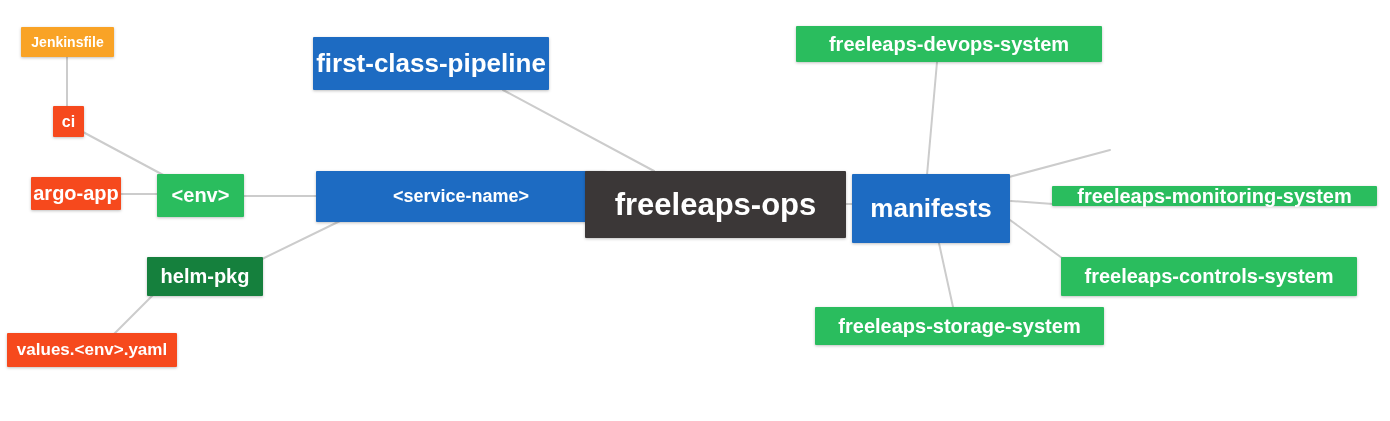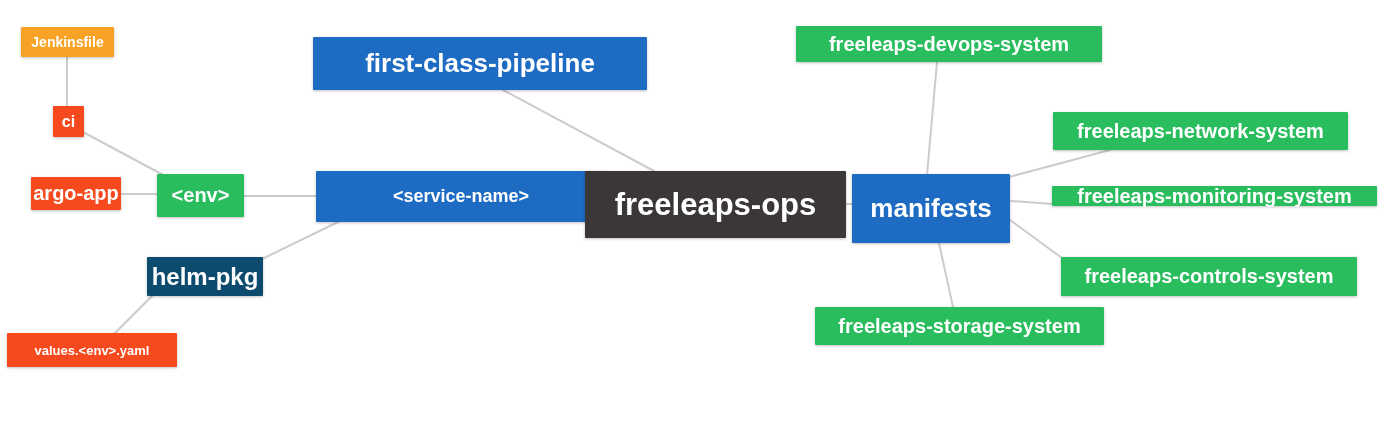--- a/index.html
+++ b/index.html
@@ -62,25 +62,24 @@
     <line class="edge" x1="1009" y1="177" x2="1110" y2="150"></line>
     <line class="edge" x1="1011" y1="201" x2="1053" y2="204"></line>
     <line class="edge" x1="1010" y1="220" x2="1062" y2="258"></line>
     <line class="edge" x1="935" y1="225" x2="953" y2="307"></line>
   </svg>
 
   <div class="node" style="left: 21px; top: 27px; width: 93px; height: 30px; font-size: 14px; background-color: rgb(249, 163, 38);">Jenkinsfile</div>
   <div class="node" style="left: 53px; top: 106px; width: 31px; height: 31px; font-size: 16px; background-color: rgb(246, 73, 29);">ci</div>
   <div class="node" style="left: 31px; top: 177px; width: 90px; height: 33px; font-size: 20px; background-color: rgb(246, 73, 29);">argo-app</div>
   <div class="node" style="left: 157px; top: 174px; width: 87px; height: 43px; font-size: 20px; background-color: rgb(42, 189, 94);">&lt;env&gt;</div>
-  <div class="node" style="left: 147px; top: 257px; width: 116px; height: 39px; font-size: 24px; background-color: #0c4a6e;">helm-pkg</div>
-  <div class="node" style="left: 7px; top: 333px; width: 170px; height: 34px; font-size: 13px; background-color: rgb(246, 73, 29);">values.&lt;env&gt;.yaml</div>
-  <div class="node" style="left: 313px; top: 37px; width: 334px; height: 53px; font-size: 26px; background-color: rgb(29, 107, 194);">first-class-pipeline</div>
+  <div class="node" style="left: 147px; top: 257px; width: 116px; height: 39px; font-size: 20px; background-color: #15803d;">helm-pkg</div>
+  <div class="node" style="left: 7px; top: 333px; width: 170px; height: 34px; font-size: 17px; background-color: rgb(246, 73, 29);">values.&lt;env&gt;.yaml</div>
+  <div class="node" style="left: 313px; top: 37px; width: 236px; height: 53px; font-size: 26px; background-color: rgb(29, 107, 194);">first-class-pipeline</div>
   <div class="node" style="left: 316px; top: 171px; width: 290px; height: 51px; font-size: 18px; background-color: rgb(29, 107, 194);">&lt;service-name&gt;</div>
   <div class="node" style="left: 585px; top: 171px; width: 261px; height: 67px; font-size: 31px; background-color: rgb(59, 55, 55);">freeleaps-ops</div>
   <div class="node" style="left: 852px; top: 174px; width: 158px; height: 69px; font-size: 26px; background-color: rgb(29, 107, 194);">manifests</div>
   <div class="node" style="left: 796px; top: 26px; width: 306px; height: 36px; font-size: 20px; background-color: rgb(42, 189, 94);">freeleaps-devops-system</div>
-  <div class="node" style="left: 1053px; top: 112px; width: 295px; height: 38px; font-size: 20px; background-color: rgb(42, 189, 94);">freeleaps-network-system</div>
   <div class="node" style="left: 1052px; top: 186px; width: 325px; height: 20px; font-size: 20px; background-color: rgb(42, 189, 94);">freeleaps-monitoring-system</div>
   <div class="node" style="left: 1061px; top: 257px; width: 296px; height: 39px; font-size: 20px; background-color: rgb(42, 189, 94);">freeleaps-controls-system</div>
   <div class="node" style="left: 815px; top: 307px; width: 289px; height: 38px; font-size: 20px; background-color: rgb(42, 189, 94);">freeleaps-storage-system</div>
 
 </div>
 
 </body></html>

